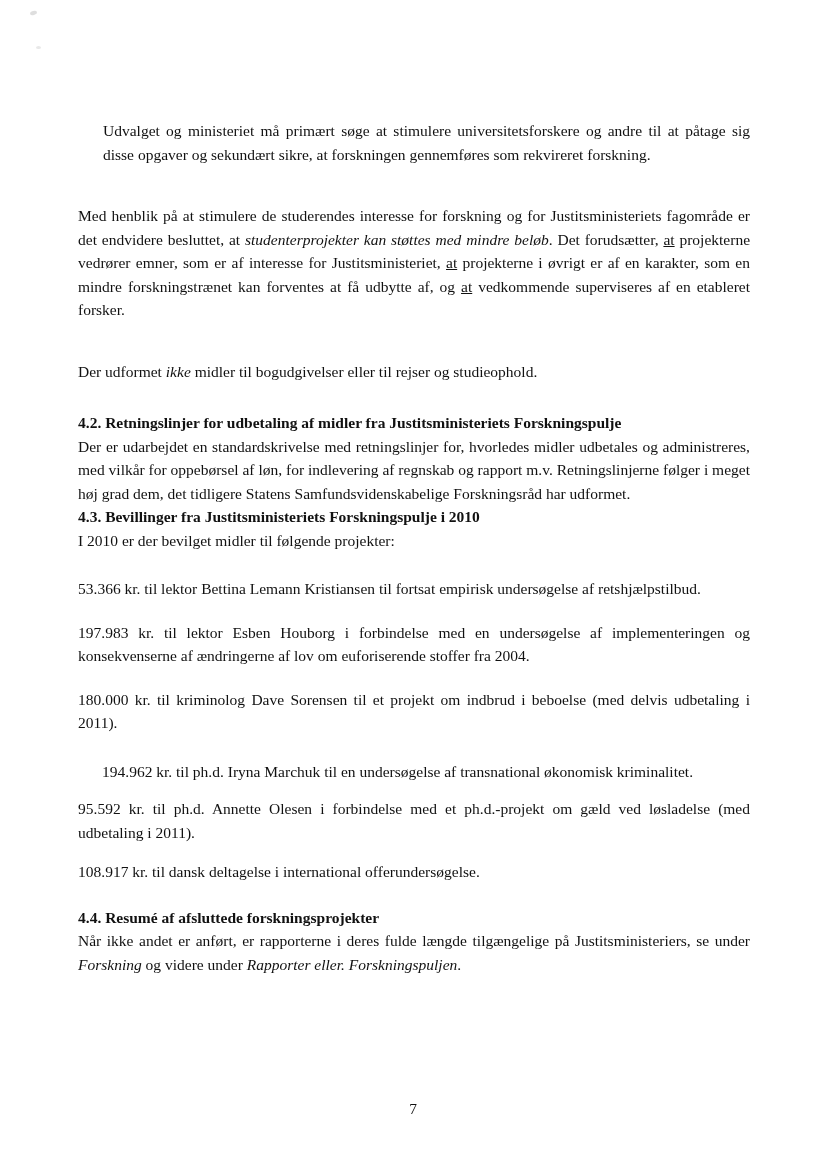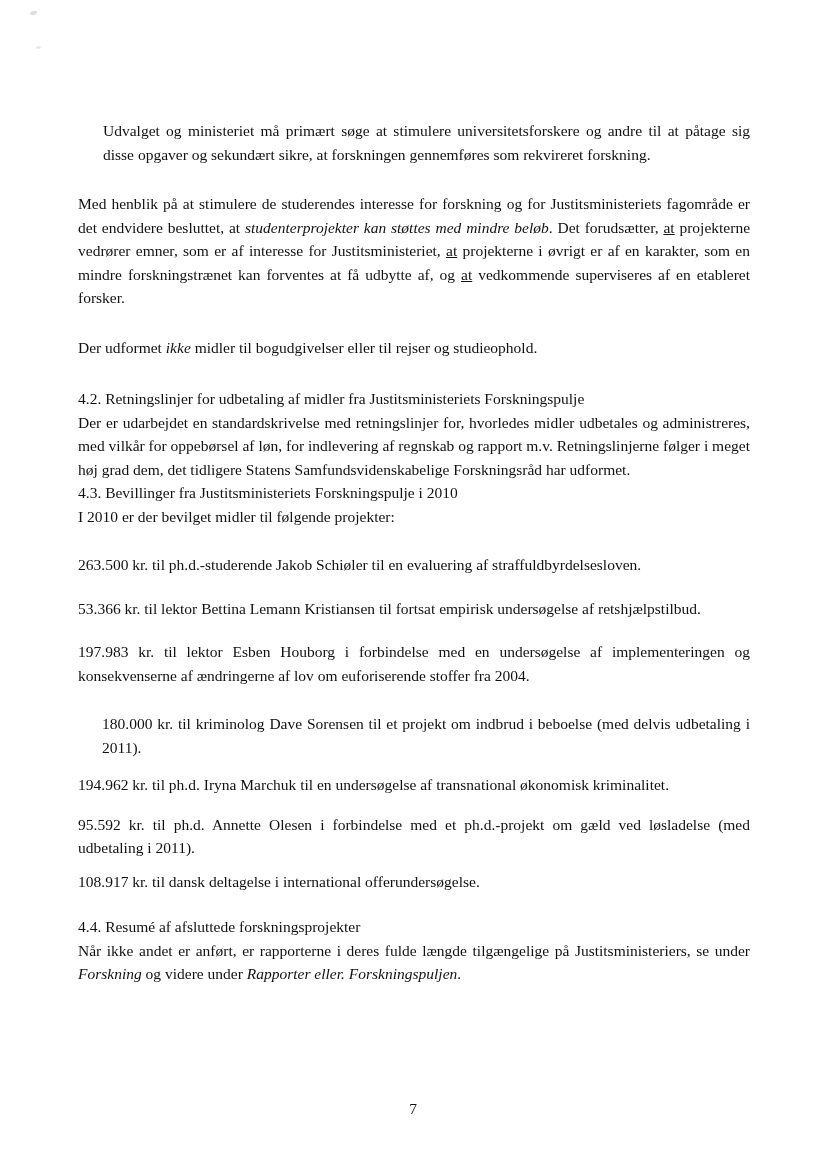--- a/index.html
+++ b/index.html
@@ -18,25 +18,25 @@
     position: relative;
   }
   p {
     margin: 0;
     font-size: 15.5px;
     line-height: 23.5px;
     text-align: justify;
   }
   .quote { margin-left: 25px; }
   .mt-std { }
-  .mt-26 { margin-top: 26px; }
+  .mt-26 { margin-top: 38px; }
   .mt-28 { margin-top: 28px; }
   .mt-22 { margin-top: 22px; }
   .h {
-    font-weight: normal;
+    font-weight: bold;
     text-align: left;
   }
   .i { font-style: italic; }
   .u { text-decoration: underline; }
   .grants p:nth-of-type(1) { margin-top: 25px; }
   .grants p:nth-of-type(2) { margin-top: 20px; }
   .grants p:nth-of-type(3) { margin-top: 20px; }
   .grants p:nth-of-type(4) { margin-top: 25px; margin-left: 24px; }
   .grants p:nth-of-type(5) { margin-top: 14px; }
   .grants p:nth-of-type(6) { margin-top: 16px; }
@@ -73,21 +73,20 @@
   <p class="h mt-28">4.2. Retningslinjer for udbetaling af midler fra Justitsministeriets Forskningspulje</p>
 
   <p><span>Der er udarbejdet en standardskrivelse med retningslinjer for, hvorledes midler udbetales og administreres, med vilkår for oppebørsel af løn, for indlevering af regnskab og rapport m.v. Retningslinjerne følger i meget høj grad dem, det tidligere Statens Samfundsvidenskabelige Forskningsråd har udformet.</span></p>
 
   <p class="h mt-std">4.3. Bevillinger fra Justitsministeriets Forskningspulje i 2010</p>
 
   <p>I 2010 er der bevilget midler til følgende projekter:</p>
 
   <div class="grants">
 
-      <p>263.500 kr. til ph.d.-studerende Jakob Schiøler til en evaluering af straffuldbyrdelsesloven.</p>
 
       <p>53.366 kr. til lektor Bettina Lemann Kristiansen til fortsat empirisk undersøgelse af retshjælpstilbud.</p>
 
       <p>197.983 kr. til lektor Esben Houborg i forbindelse med en undersøgelse af implementeringen og konsekvenserne af ændringerne af lov om euforiserende stoffer fra 2004.</p>
 
       <p>180.000 kr. til kriminolog Dave Sorensen til et projekt om indbrud i beboelse (med delvis udbetaling i 2011).</p>
 
       <p>194.962 kr. til ph.d. Iryna Marchuk til en undersøgelse af transnational økonomisk kriminalitet.</p>
 
       <p>95.592 kr. til ph.d. Annette Olesen i forbindelse med et ph.d.-projekt om gæld ved løsladelse (med udbetaling i 2011).</p>

